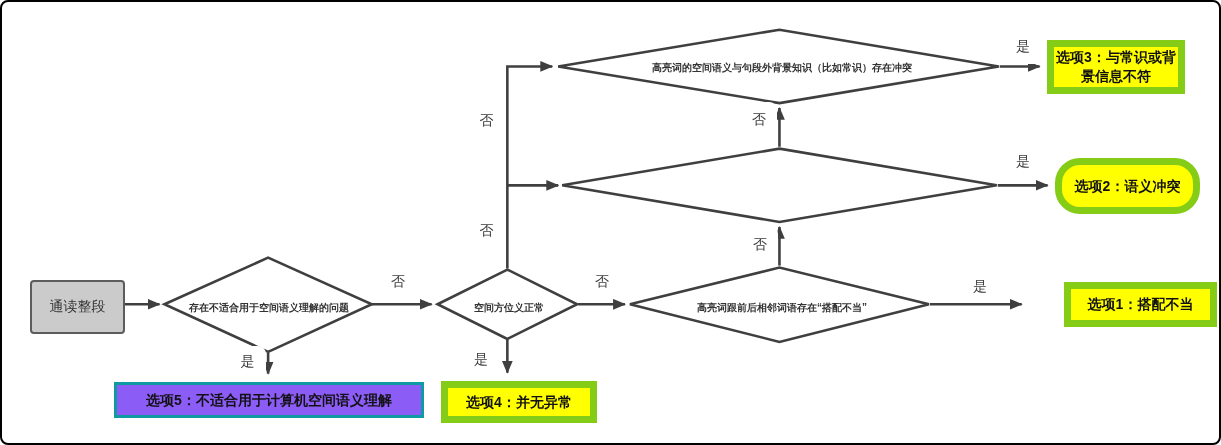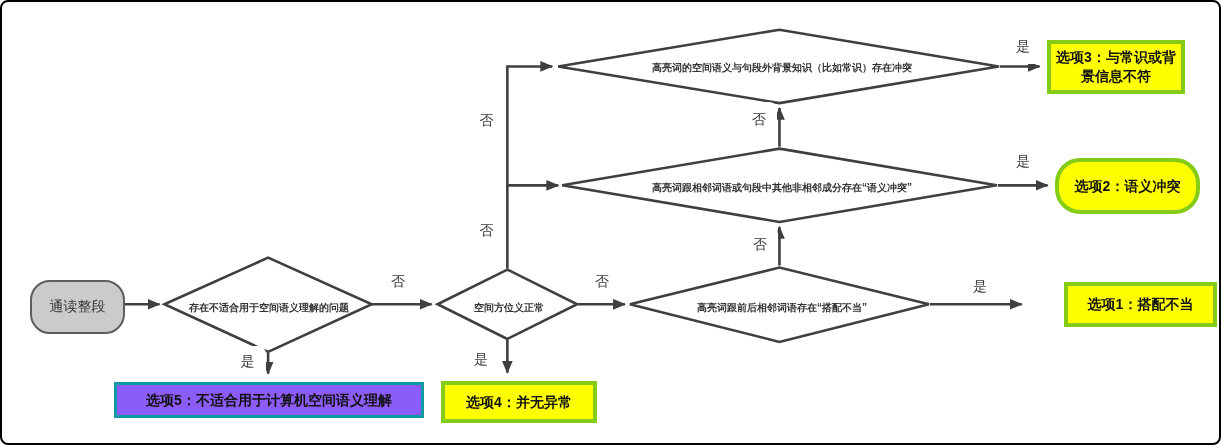--- a/index.html
+++ b/index.html
@@ -22,42 +22,42 @@
     font-size:10px;
     color:#333333;
     text-align:center;
     font-weight:bold;
   }
   .start-node{
     position:absolute;
     box-sizing:border-box;
     background:#cbcbcb;
     border:2.5px solid #5c5c5c;
-    border-radius:20px;
+    border-radius:4px;
     display:flex;align-items:center;justify-content:center;
     font-size:14px;color:#333333;
   }
   .pill{
     position:absolute;
     background:#ffffff;
     border-radius:8px;
     display:flex;align-items:center;justify-content:center;
     font-size:14px;color:#3a3a3a;
     z-index:3;
   }
   .opt-box{
     position:absolute;
     box-sizing:border-box;
     display:flex;align-items:center;justify-content:center;
     text-align:center;
     font-size:14px;font-weight:bold;color:#111111;
     line-height:1.35;
     z-index:2;
   }
-  .opt-yellow{background:#ffff00;border:4px solid #84cc16;}
+  .opt-yellow{background:#ffff00;border:7px solid #84cc16;}
   .opt-white{background:#8b5cf6;border:3px solid #0e9aa2;}
 </style>
 </head>
 <body>
 
 <div id="canvas">
 
   <svg id="edges" viewBox="0 0 1221 445" preserveAspectRatio="none">
     <defs>
       <marker id="arrow" viewBox="0 0 12 10" refX="11" refY="5" markerWidth="13" markerHeight="11" orient="auto-start-reverse" markerUnits="userSpaceOnUse">
@@ -87,21 +87,20 @@
     </g>
   </svg>
 
   <div class="start-node" style="left:28px;top:278px;width:95px;height:54px;">
     <span>通读整段</span>
   </div>
 
   <div class="node-label" style="left:267px;top:306px;">存在不适合用于空间语义理解的问题</div>
   <div class="node-label" style="left:507px;top:306px;">空间方位义正常</div>
   <div class="node-label" style="left:780px;top:306px;">高亮词跟前后相邻词语存在“搭配不当”</div>
-  <div class="node-label" style="left:780px;top:186px;">高亮词跟相邻词语或句段中其他非相邻成分存在“语义冲突”</div>
   <div class="node-label" style="left:780px;top:66px;">高亮词的空间语义与句段外背景知识（比如常识）存在冲突</div>
 
   <div class="pill" style="left:378px;top:264px;width:36px;height:32px;">否</div>
   <div class="pill" style="left:227px;top:344px;width:37px;height:31px;">是</div>
   <div class="pill" style="left:582px;top:264px;width:36px;height:32px;">否</div>
   <div class="pill" style="left:461px;top:342px;width:36px;height:31px;">是</div>
   <div class="pill" style="left:466px;top:100px;width:37px;height:38px;">否</div>
   <div class="pill" style="left:466px;top:210px;width:37px;height:37px;">否</div>
   <div class="pill" style="left:740px;top:224px;width:36px;height:37px;">否</div>
   <div class="pill" style="left:739px;top:100px;width:36px;height:35px;">否</div>

